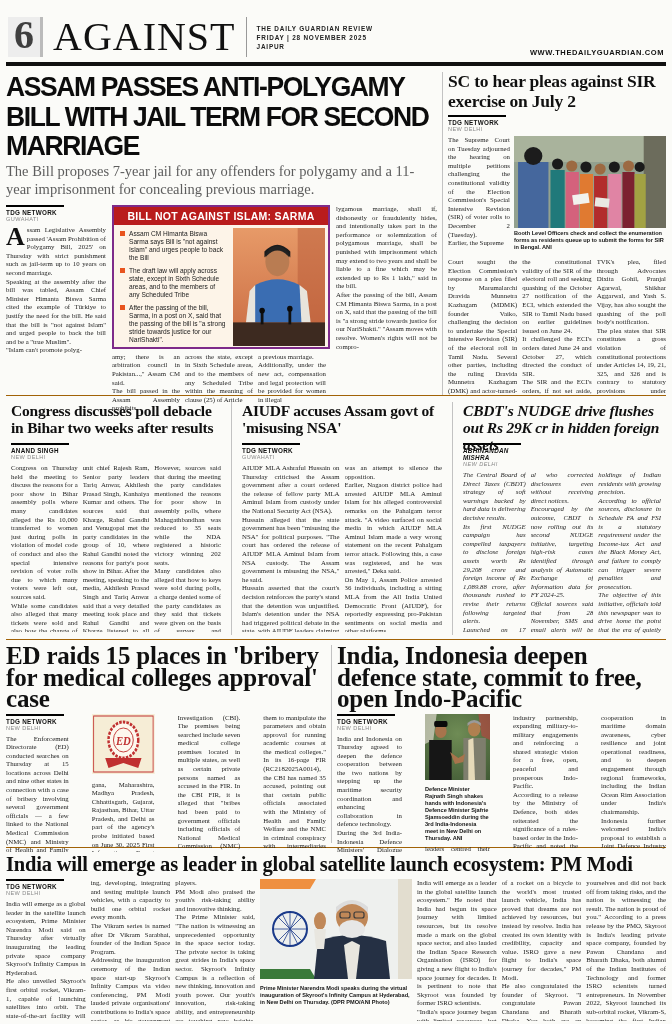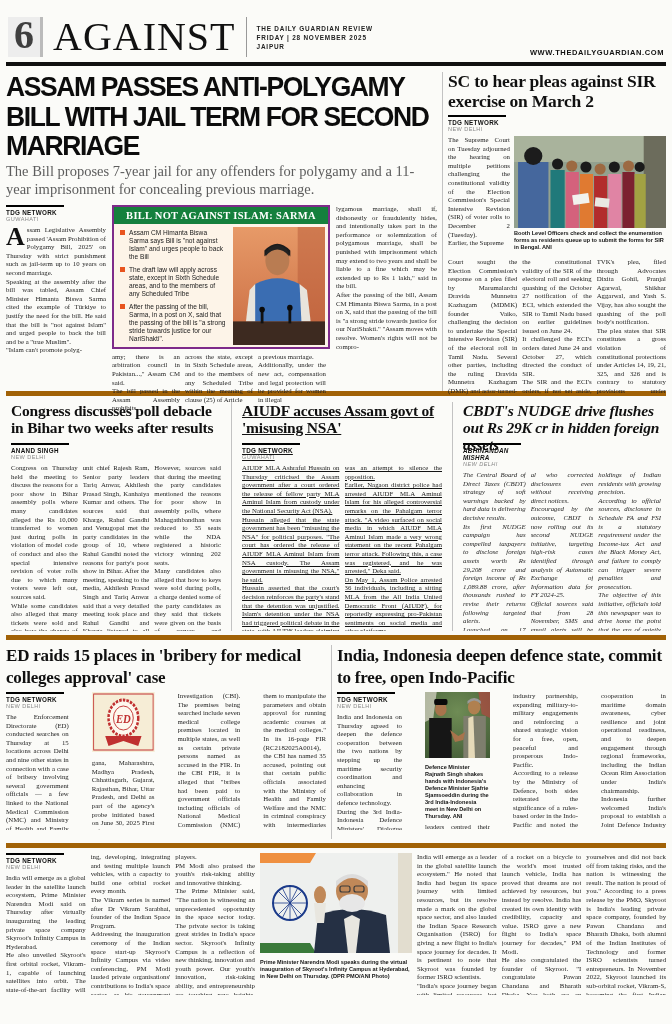--- a/index.html
+++ b/index.html
@@ -27,39 +27,39 @@
   
   .byline { width:58px; border-top:2px solid #000; padding-top:2px; margin-bottom:4px;
     font-family:"Liberation Sans", sans-serif; }
   .byline .bname { display:block; font-size:6.3px; font-weight:bold; letter-spacing:0.3px; color:#111; }
   .byline .bloc  { display:block; font-size:5.6px; color:#8a8a8a; letter-spacing:0.4px; }
   .coltext { font-size:6.8px; line-height:8.6px; text-align:justify;
     white-space:pre-line; color:#1d1d1d; overflow:hidden; }
   .caption { font-family:"Liberation Sans", sans-serif; font-weight:bold;
     font-size:5.6px; line-height:7px; color:#141414; margin-top:2px; }
   .hl-serif { font-weight:bold; color:#101010; letter-spacing:-0.2px; }
-  section { border-bottom:5px solid #a16207; }
+  section { border-bottom:1px solid #a16207; }
   .vdiv { width:1px; background:#c2c2c2; margin:0 5px; }
   .ph { display:block; width:100%; }
   
   .row1 { display:flex; padding-top:6px; height:330px; }
   .assam { width:436px; padding-right:5px; }
   .assam h1 { font-family:"Liberation Sans", sans-serif; font-weight:bold;
     font-size:27px; line-height:28px; letter-spacing:-1.4px; color:#0c0c0c;
     transform:scale(0.98,1.05); transform-origin:left top; }
   .standfirst { font-size:14.5px; line-height:18px; color:#5d5d5d; margin:6px 0 7px 0; }
   .assam-body { display:flex; gap:6px; height:208px; }
   .ncol { overflow:hidden; }
   .w100 { width:100px; } .w104 { width:106px; flex:1; }
   .dropcap { float:left; font-size:26px; line-height:22px; font-weight:bold;
     padding-right:2px; color:#111; }
   .mid { width:218px; display:flex; flex-direction:column; }
   .infobox { border:2.5px solid #7e2b8a; height:148px; background:#fdf4e8; overflow:hidden; }
-  .ib-title { background:#15803d; color:#fff; text-align:center;
-    font-family:Liberation Serif, serif; font-weight:bold; font-size:10.5px;
+  .ib-title { background:#b91c1c; color:#fff; text-align:center;
+    font-family:Liberation Sans, sans-serif; font-weight:bold; font-size:10.5px;
     letter-spacing:0.3px; padding:3px 0; }
   .ib-body { display:flex; height:124px; }
   .ib-bullets { width:54%; padding:5px 4px 2px 6px; display:flex; flex-direction:column; gap:5px; }
   .ib-bullet { display:flex; gap:4px; font-family:"Liberation Sans", sans-serif;
     font-size:6.6px; line-height:8px; color:#222; }
   .sq { flex:0 0 auto; width:5px; height:5px; background:#e8541e; margin-top:1px; }
   .ib-photo { width:46%; padding:3px; }
   .under { display:flex; gap:5px; margin-top:4px; flex:1; }
   .under .coltext { width:68px; }
   
@@ -70,27 +70,27 @@
   .sc-photo-wrap { flex:1; }
   .sc-cols { display:flex; gap:5px; margin-top:4px; height:138px; }
   .sc-cols .coltext { flex:1; }
   
   .row2 { display:flex; padding:6px 0 4px 0; height:244px; }
   .sec2 { padding:0 5px; overflow:hidden; }
   .sec2 h3 { font-size:15.5px; line-height:17px; }
   .sec2 .hwrap { height:38px; margin-bottom:3px; }
   .cols { display:flex; gap:5px; }
   .cols .coltext { flex:1; }
-  .congress { width:220px; } .aiudf { width:210px;text-decoration:underline; } .cbdt { flex:1;font-style:italic; }
+  .congress { width:220px; } .aiudf { width:210px; } .cbdt { flex:1;font-style:italic; }
   .row2 .colarea { height:168px; }
   
   .row3 { display:flex; padding:5px 0 4px 0; height:208px; }
   .ed { width:325px; padding-right:5px; }
   .indo { flex:1; padding-left:5px; border-left:1px solid #c2c2c2; }
-  .row3 h3 { font-size:17px; line-height:21.5px; margin-bottom:4px; }
+  .row3 h3 { font-size:25px; line-height:21.5px; margin-bottom:4px; }
   .row3 .body4 { display:flex; gap:23px; height:138px; }
   .row3 .body4 > div { flex:1; overflow:hidden; }
   .edlogo { width:100%; height:60px; margin-bottom:3px; }
   .indo-photo { width:100%; height:66px; }
   
   .row4 { padding:5px 0 0 0; border-bottom:none; height:176px; }
   .row4 h3 { font-size:20.5px; line-height:22px; margin-bottom:4px; }
   .row4 .body7 { display:flex; gap:5px; height:142px; }
   .row4 .tcol { flex:1; overflow:hidden; }
   .modi-photo-block { width:152px; flex:0 0 auto; }
@@ -181,21 +181,21 @@
           </div>
         </div>
         <div class="ncol w104">
           <p class="coltext" style="height:100%">lygamous marriage, shall if, dishonestly or fraudulently hides, and intentionally takes part in the performance or solemnization of polygamous marriage, shall be punished with imprisonment which may extend to two years and shall be liable to a fine which may be extended up to Rs 1 lakh," said in the bill.
 After the passing of the bill, Assam CM Himanta Biswa Sarma, in a post on X, said that the passing of the bill is "a strong stride towards justice for our NariShakti." "Assam moves with resolve. Women's rights will not be compro-</p>
         </div>
       </div>
     </article>
 
     <article class="sc">
-      <h2 class="hl-serif">SC to hear pleas against SIR exercise on March 2</h2>
+      <h2 class="hl-serif">SC to hear pleas against SIR exercise on July 2</h2>
       <div class="byline" style="margin-top:4px">
         <span class="bname">TDG NETWORK</span>
         <span class="bloc">NEW DELHI</span>
       </div>
       <div class="sc-top">
         <p class="coltext sc-intro">The Supreme Court on Tuesday adjourned the hearing on multiple petitions challenging the constitutional validity of the Election Commission's Special Intensive Revision (SIR) of voter rolls to December 2 (Tuesday).
 Earlier, the Supreme</p>
         <div class="sc-photo-wrap">
           <div>
             <svg class="ph" viewBox="0 0 150 92" preserveAspectRatio="none" height="92">
@@ -379,20 +379,21 @@
           </div>
         <div>
             <p class="coltext" style="height:100%">cooperation in maritime domain awareness, cyber resilience and joint operational readiness, and to deepen engagement through regional frameworks, including the Indian Ocean Rim Association under India's chairmanship.
 Indonesia further welcomed India's proposal to establish a Joint Defence Industry Cooperation Committee to advance work on technology transfer, joint R&amp;D, certification harmonisation and supply-chain linkages.</p>
           </div>
       </div>
     </article>
   </section>
 
   <section class="row4">
+    <h3 class="hl-serif">India will emerge as leader in global satellite launch ecosystem: PM Modi</h3>
     <div class="body7">
       <div class="tcol">
         <div class="byline">
           <span class="bname">TDG NETWORK</span>
           <span class="bloc">NEW DELHI</span>
         </div>
         <p class="coltext">India will emerge as a global leader in the satellite launch ecosystem, Prime Minister Narendra Modi said on Thursday after virtually inaugurating the leading private space company Skyroot's Infinity Campus in Hyderabad.
 He also unveiled Skyroot's first orbital rocket, Vikram-1, capable of launching satellites into orbit. The state-of-the-art facility will have around 2,00,000 square feet of workspace for design-</p>
       </div>
       <div class="tcol">

